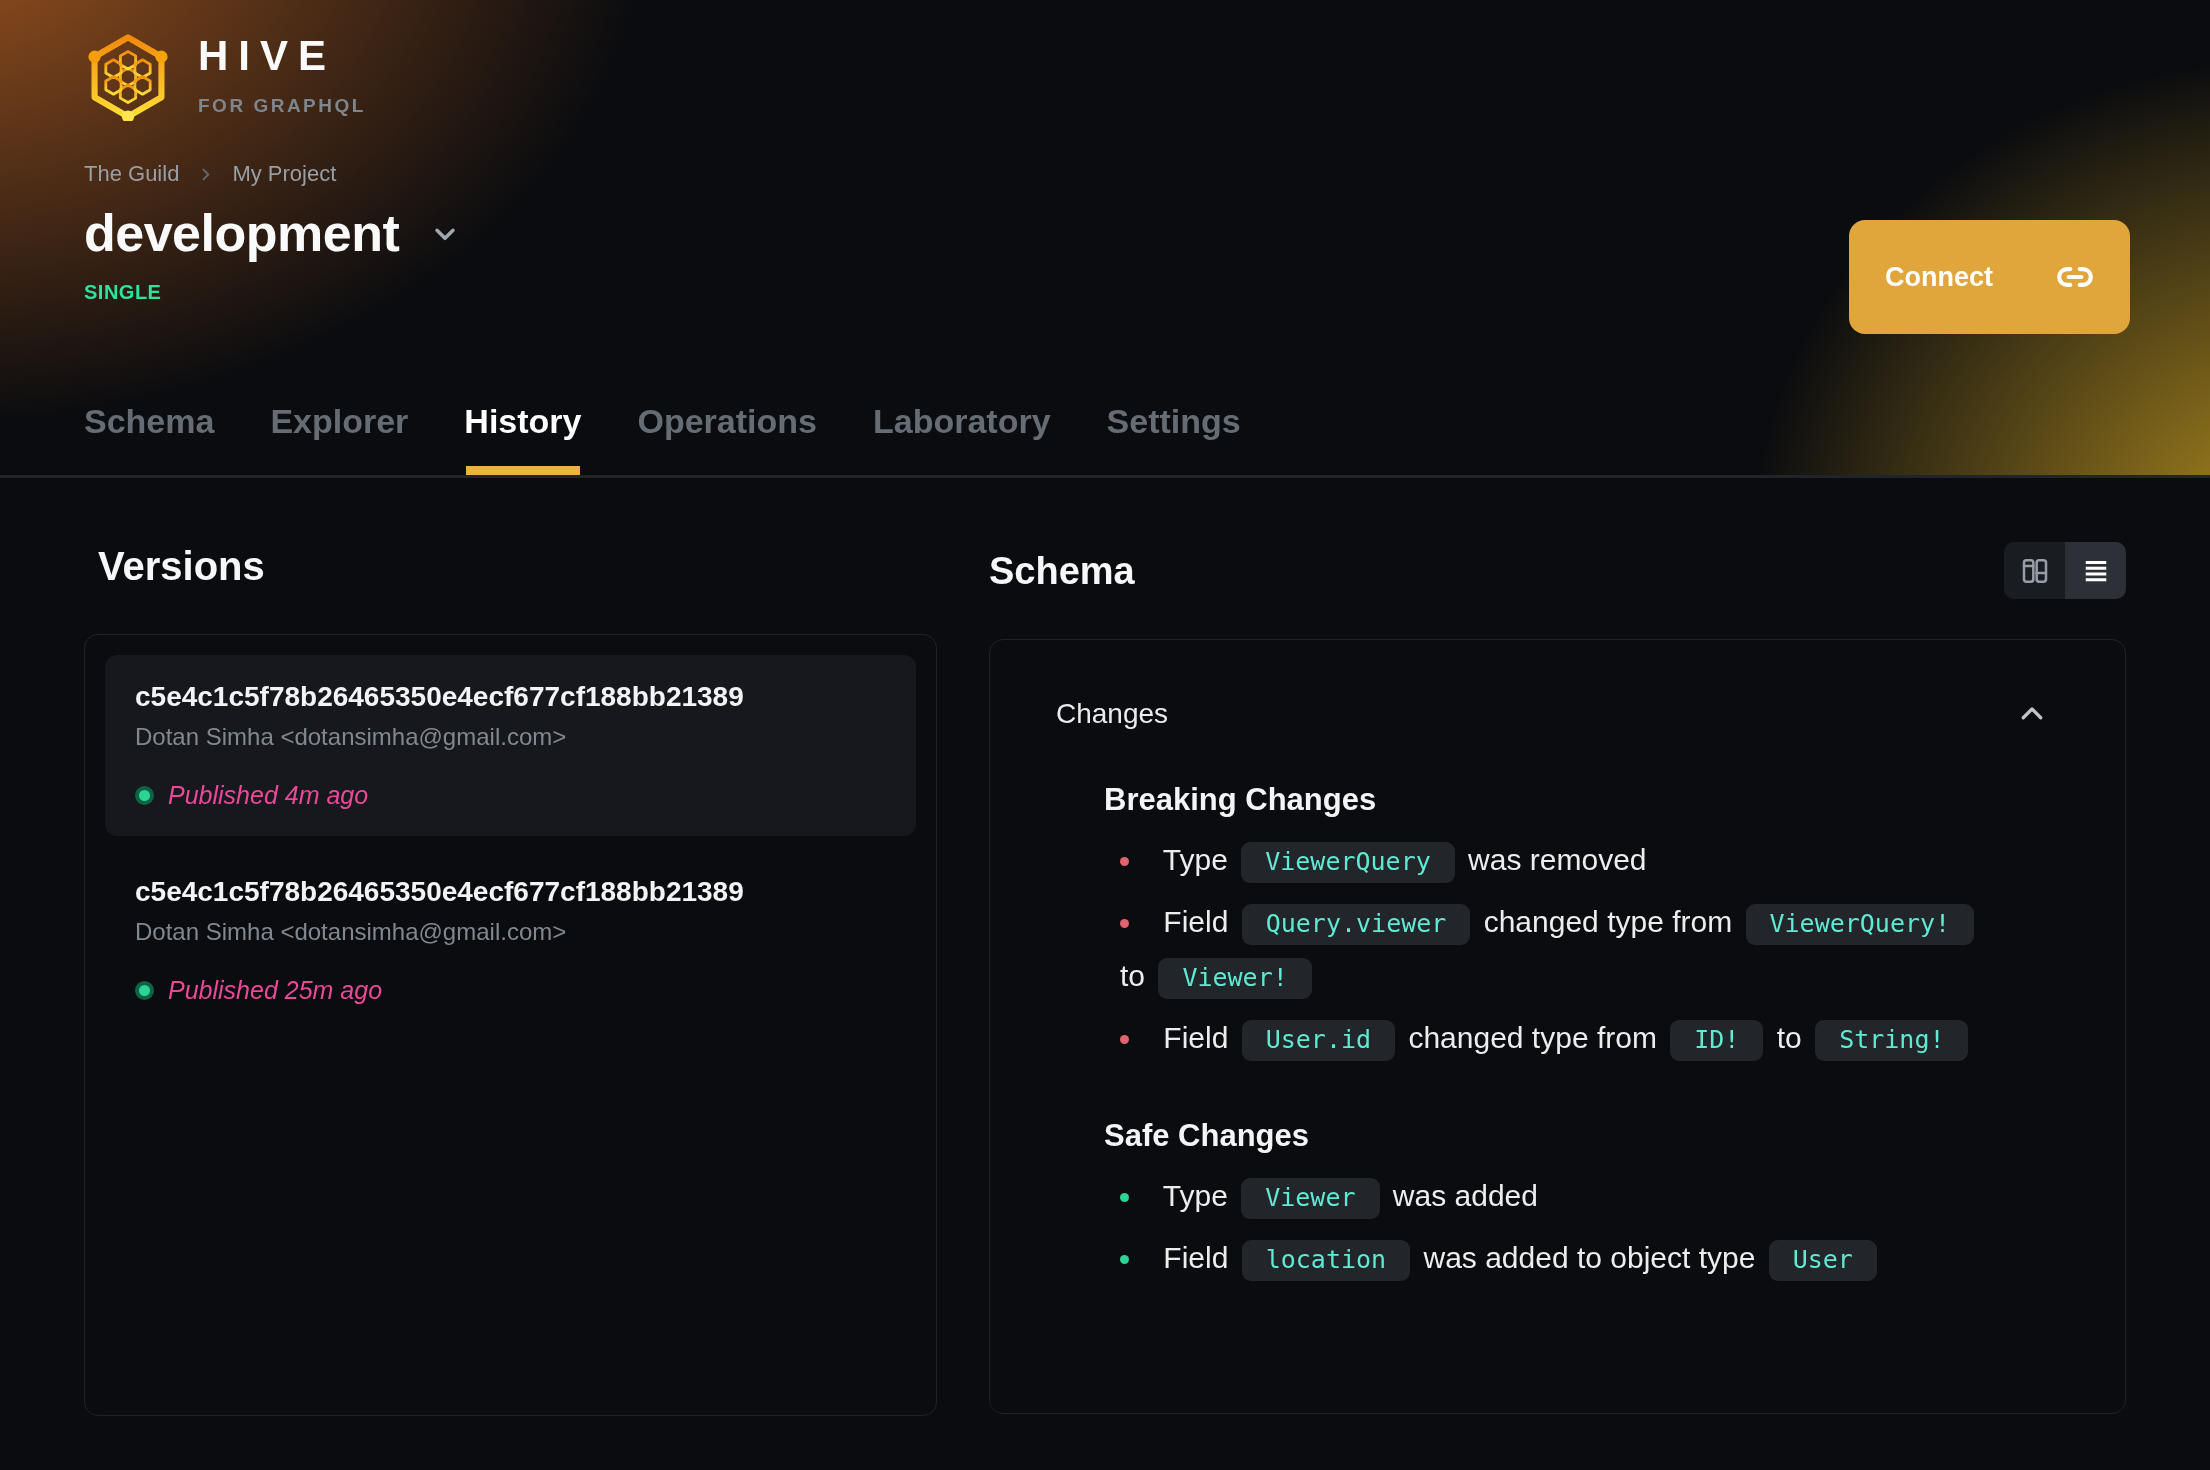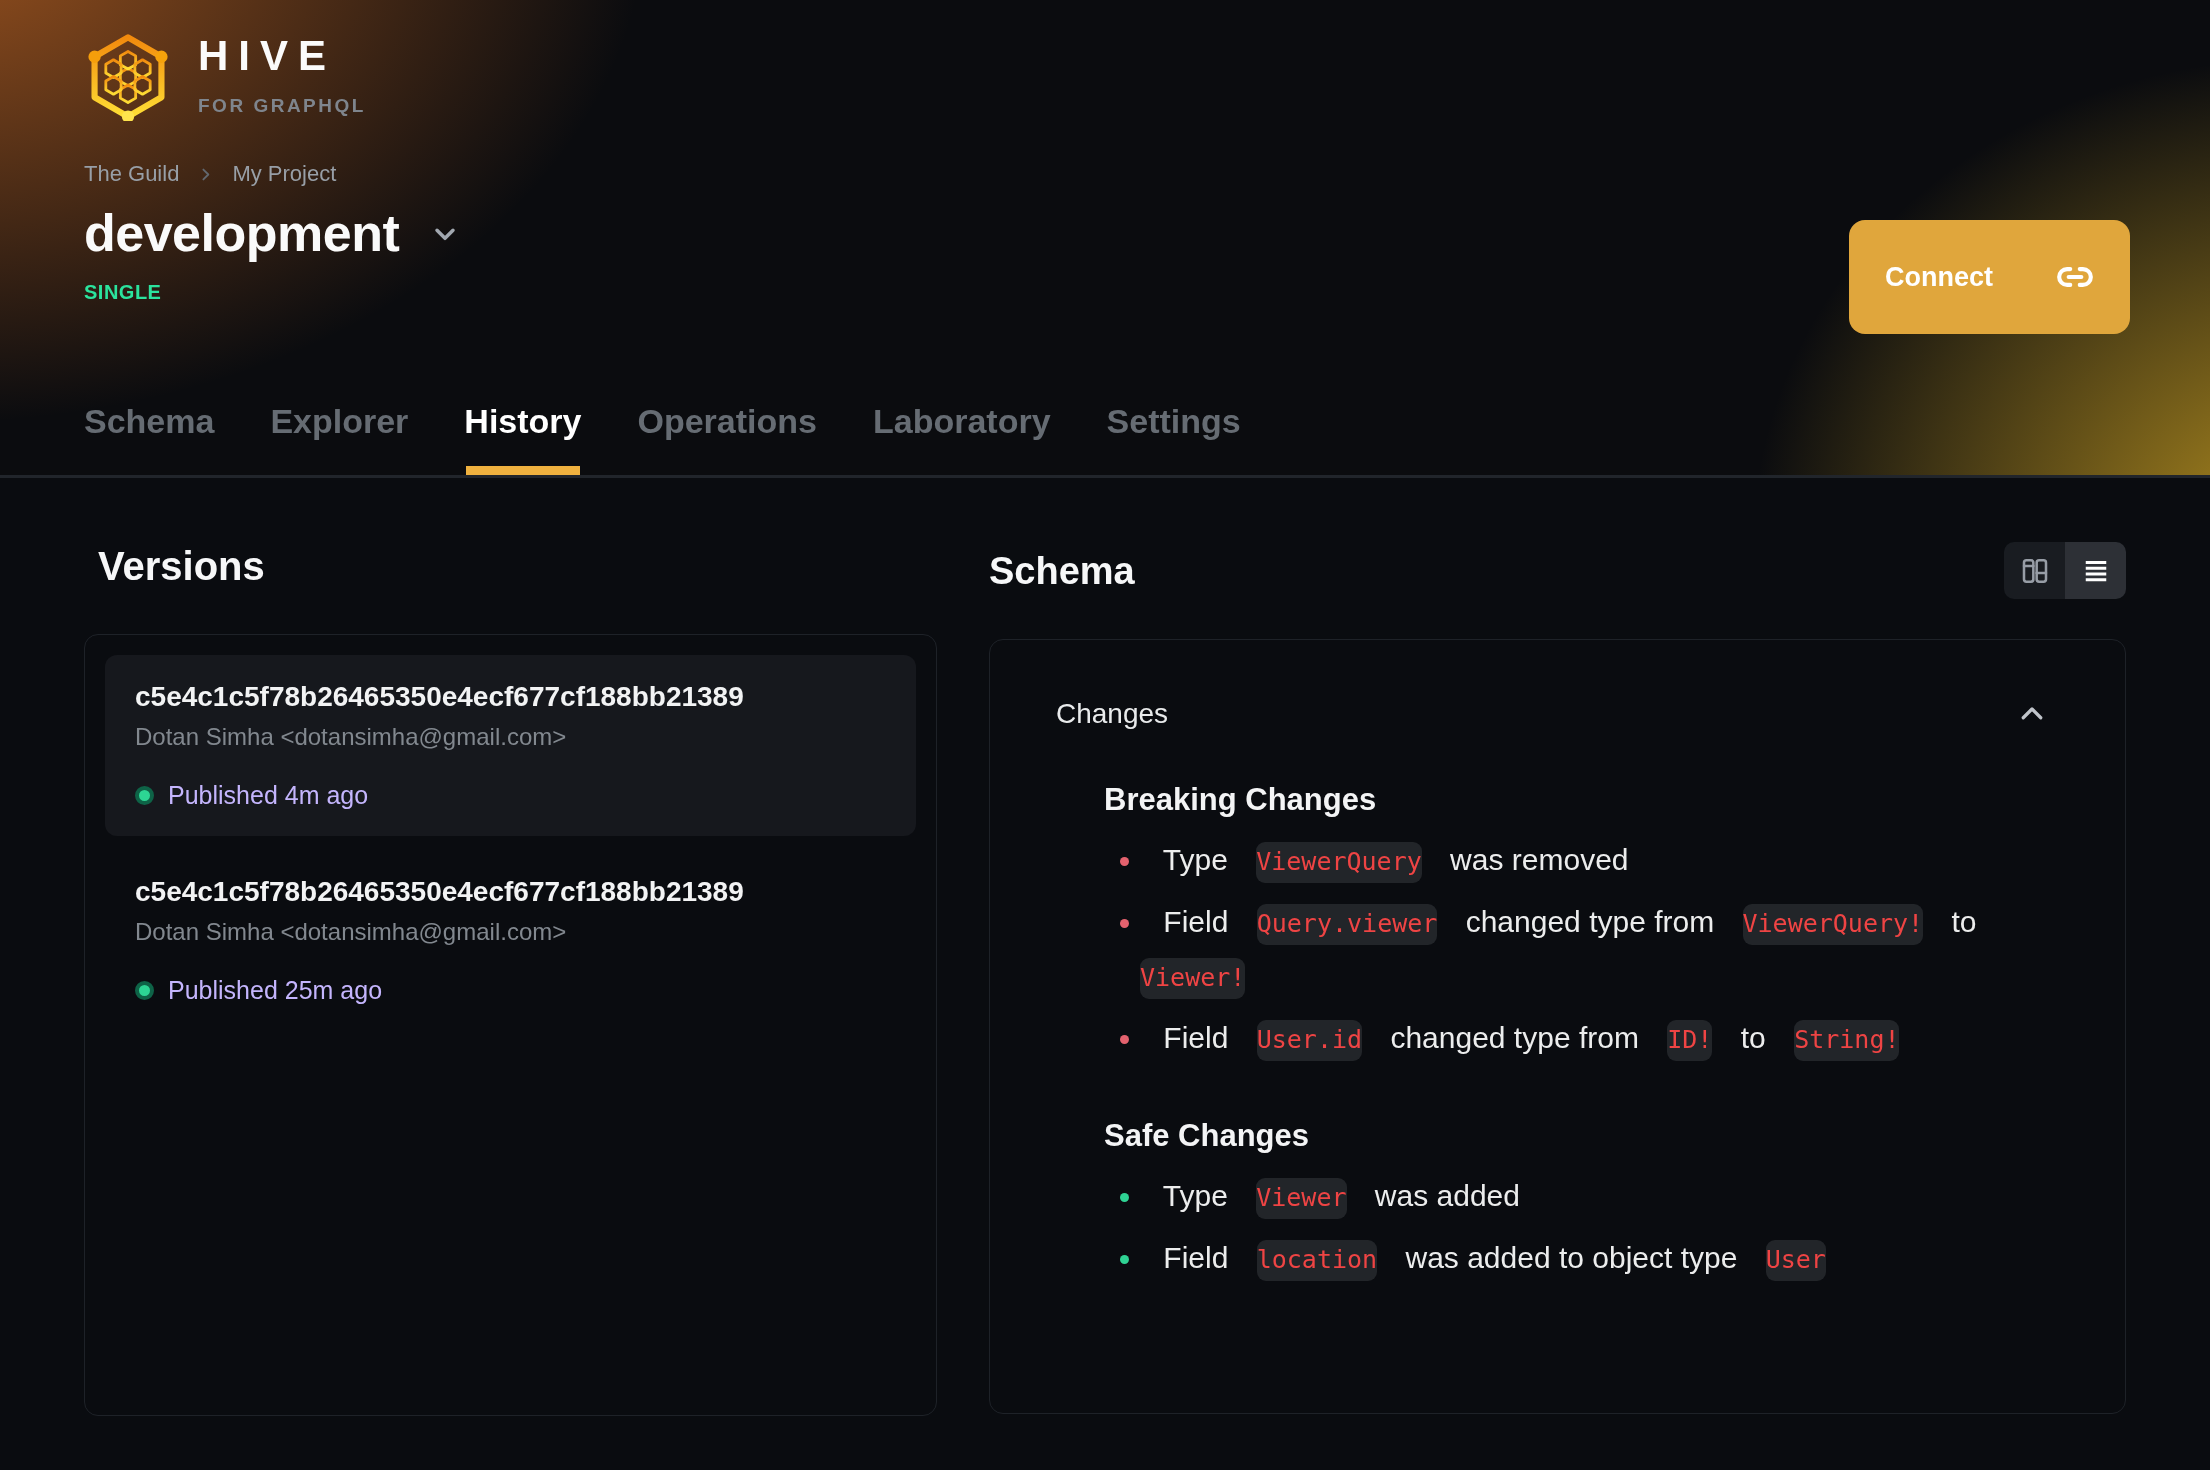--- a/index.html
+++ b/index.html
@@ -59,21 +59,21 @@
 
   .col-left { width: 853px; flex: none; }
   .versions-title { font-size: 40px; font-weight: bold; color: #f6f7f8; margin: 0 0 44px 14px; line-height: 48px; }
   .versions-panel {
     height: 782px; border: 1.5px solid #1e2228; border-radius: 14px; padding: 20px;
   }
   .version-item { border-radius: 12px; padding: 26px 30px; margin-bottom: 14px; cursor: pointer; }
   .version-item.selected { background: #16181d; }
   .v-hash { font-size: 28px; font-weight: bold; color: #f2f3f4; }
   .v-author { margin-top: 10px; font-size: 24px; color: #82888f; }
-  .v-status { margin-top: 30px; display: flex; align-items: center; gap: 14px; font-size: 25px; color: #c4b5fd; }
+  .v-status { margin-top: 30px; display: flex; align-items: center; gap: 14px; font-size: 25px; color: #ec4899; font-style: italic; }
   .status-dot {
     width: 11px; height: 11px; border-radius: 50%;
     background: #2dd594; border: 4px solid #0e6347; box-sizing: content-box;
   }
 
   .col-right { flex: 1; min-width: 0; }
   .schema-header { display: flex; justify-content: space-between; align-items: flex-start; margin-bottom: 40px; height: 57px; }
   .schema-title { font-size: 38px; font-weight: bold; color: #f6f7f8; padding-top: 8px; }
   .view-toggle { display: flex; border-radius: 10px; overflow: hidden; }
   .toggle-seg { width: 61px; height: 57px; border: none; display: grid; place-items: center; cursor: pointer; }
@@ -93,22 +93,22 @@
   ul.changes { margin: 16px 0 0; padding-left: 28px; list-style: none; }
   li.change { font-size: 30px; color: #eceded; line-height: 52px; margin: 8px 0; }
   .dot {
     display: inline-block; width: 9px; height: 9px; border-radius: 50%;
     margin-right: 26px; vertical-align: 4px;
   }
   .dot.red { background: #e4626e; }
   .dot.green { background: #2fd394; }
   .chip {
     font-family: "DejaVu Sans Mono", monospace;
-    font-size: 25px; color: #ef4444; background: #222529;
-    border-radius: 9px; padding: 5px 0 7px; margin: 0 20px; white-space: nowrap;
+    font-size: 25px; color: #5eead4; background: #222529;
+    border-radius: 9px; padding: 5px 24px 7px; margin: 0 5px; white-space: nowrap;
   }
   svg { display: block; }
 </style>
 </head>
 <body>
 
 <header class="header">
 
   <div class="logo-row">
     <span>

